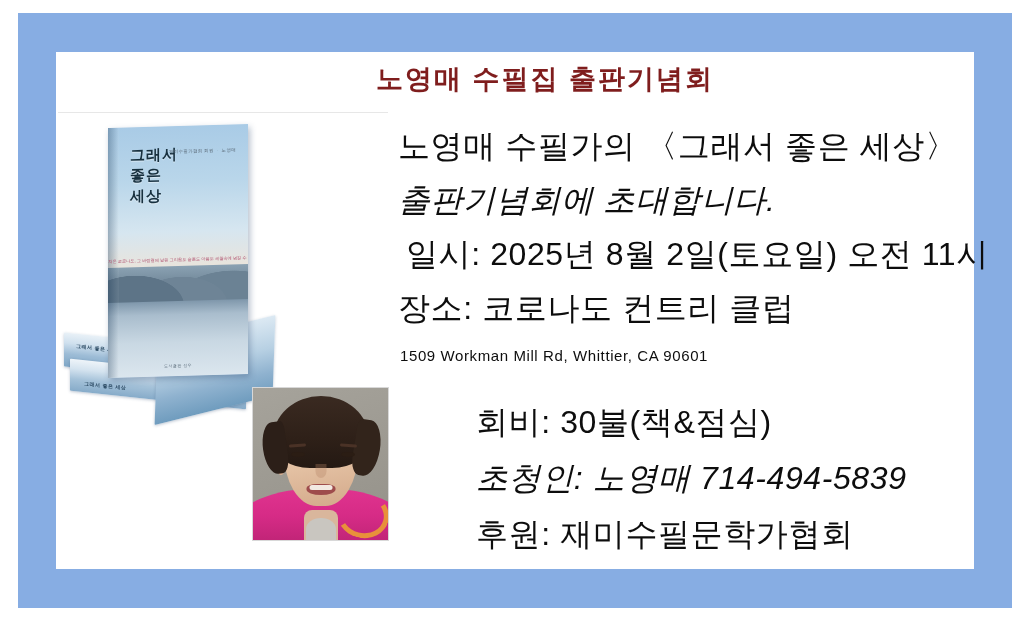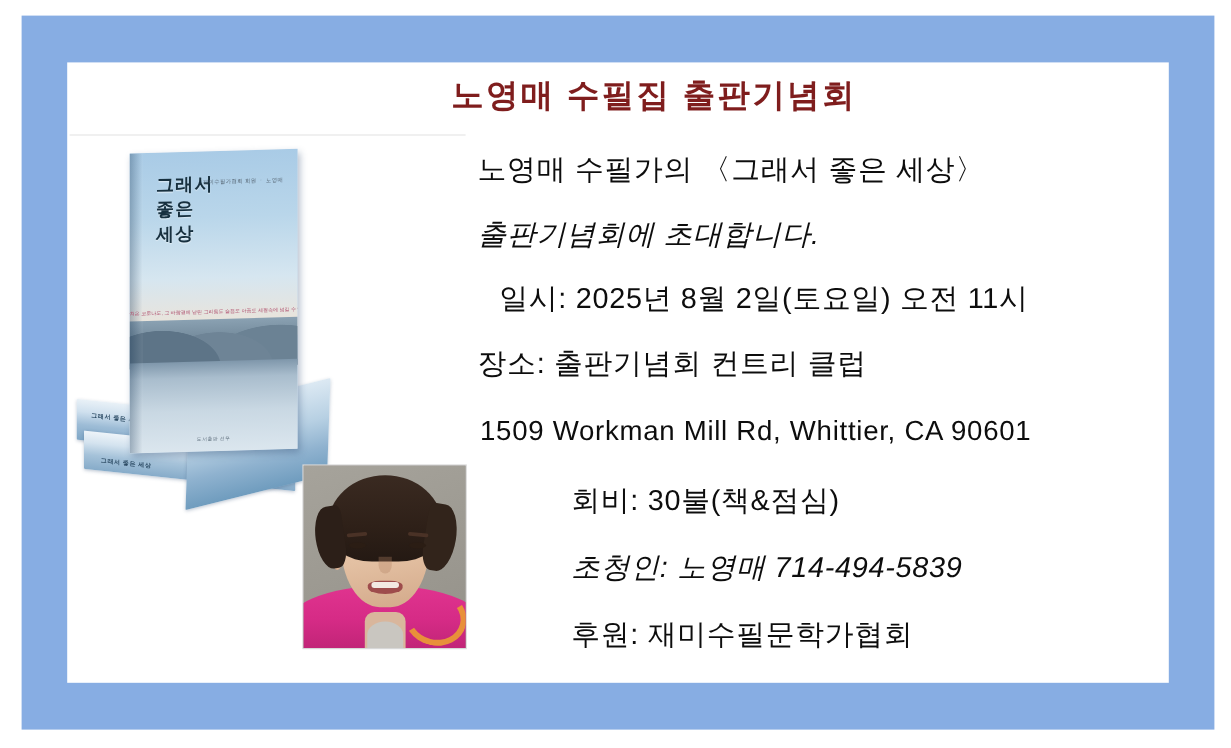--- a/index.html
+++ b/index.html
@@ -201,31 +201,31 @@
   .p-ear{position:absolute;top:72px;width:8px;height:15px;background:#dcb294;border-radius:50%;}
   .p-ear.l{left:24px;}
   .p-ear.r{right:22px;}
   
   .textcol{
     position:absolute;
     left:396px;top:124px;
     width:530px;
   }
   .line{
-    font-size:24px;
+    font-size:32px;
     color:#0d0d0d;
     letter-spacing:.6px;
     white-space:nowrap;
     line-height:1;
   }
   .l1{position:absolute;left:2px;top:6px;}
   .l2{position:absolute;left:2px;top:60px;font-style:italic;}
-  .l3{position:absolute;left:20px;top:114px;}
+  .l3{position:absolute;left:10px;top:114px;}
   .l4{position:absolute;left:2px;top:168px;}
-  .l5{position:absolute;left:4px;top:224px;font-size:23px;}
+  .l5{position:absolute;left:4px;top:224px;font-size:15px;}
   .l6{position:absolute;left:80px;top:282px;}
   .l7{position:absolute;left:80px;top:338px;font-style:italic;}
   .l8{position:absolute;left:80px;top:394px;}
 </style>
 </head>
 <body>
 
 <div id="poster">
 
   <div class="frame"></div>
@@ -287,20 +287,20 @@
     <div class="p-eye r"></div>
     <div class="p-nose"></div>
     <div class="p-mouth"></div>
     <div class="p-teeth"></div>
   </div>
 
   <div class="textcol">
     <div class="line l1">노영매 수필가의 〈그래서 좋은 세상〉</div>
     <div class="line l2">출판기념회에 초대합니다.</div>
     <div class="line l3">일시: 2025년 8월 2일(토요일) 오전 11시</div>
-    <div class="line l4">장소: 출판기념회 컨트리 클럽</div>
+    <div class="line l4">장소: 코로나도 컨트리 클럽</div>
     <div class="line l5">1509 Workman Mill Rd, Whittier, CA 90601</div>
     <div class="line l6">회비: 30불(책&amp;점심)</div>
     <div class="line l7">초청인: 노영매  714-494-5839</div>
     <div class="line l8">후원: 재미수필문학가협회</div>
   </div>
 
 </div>
 
 </body></html>

